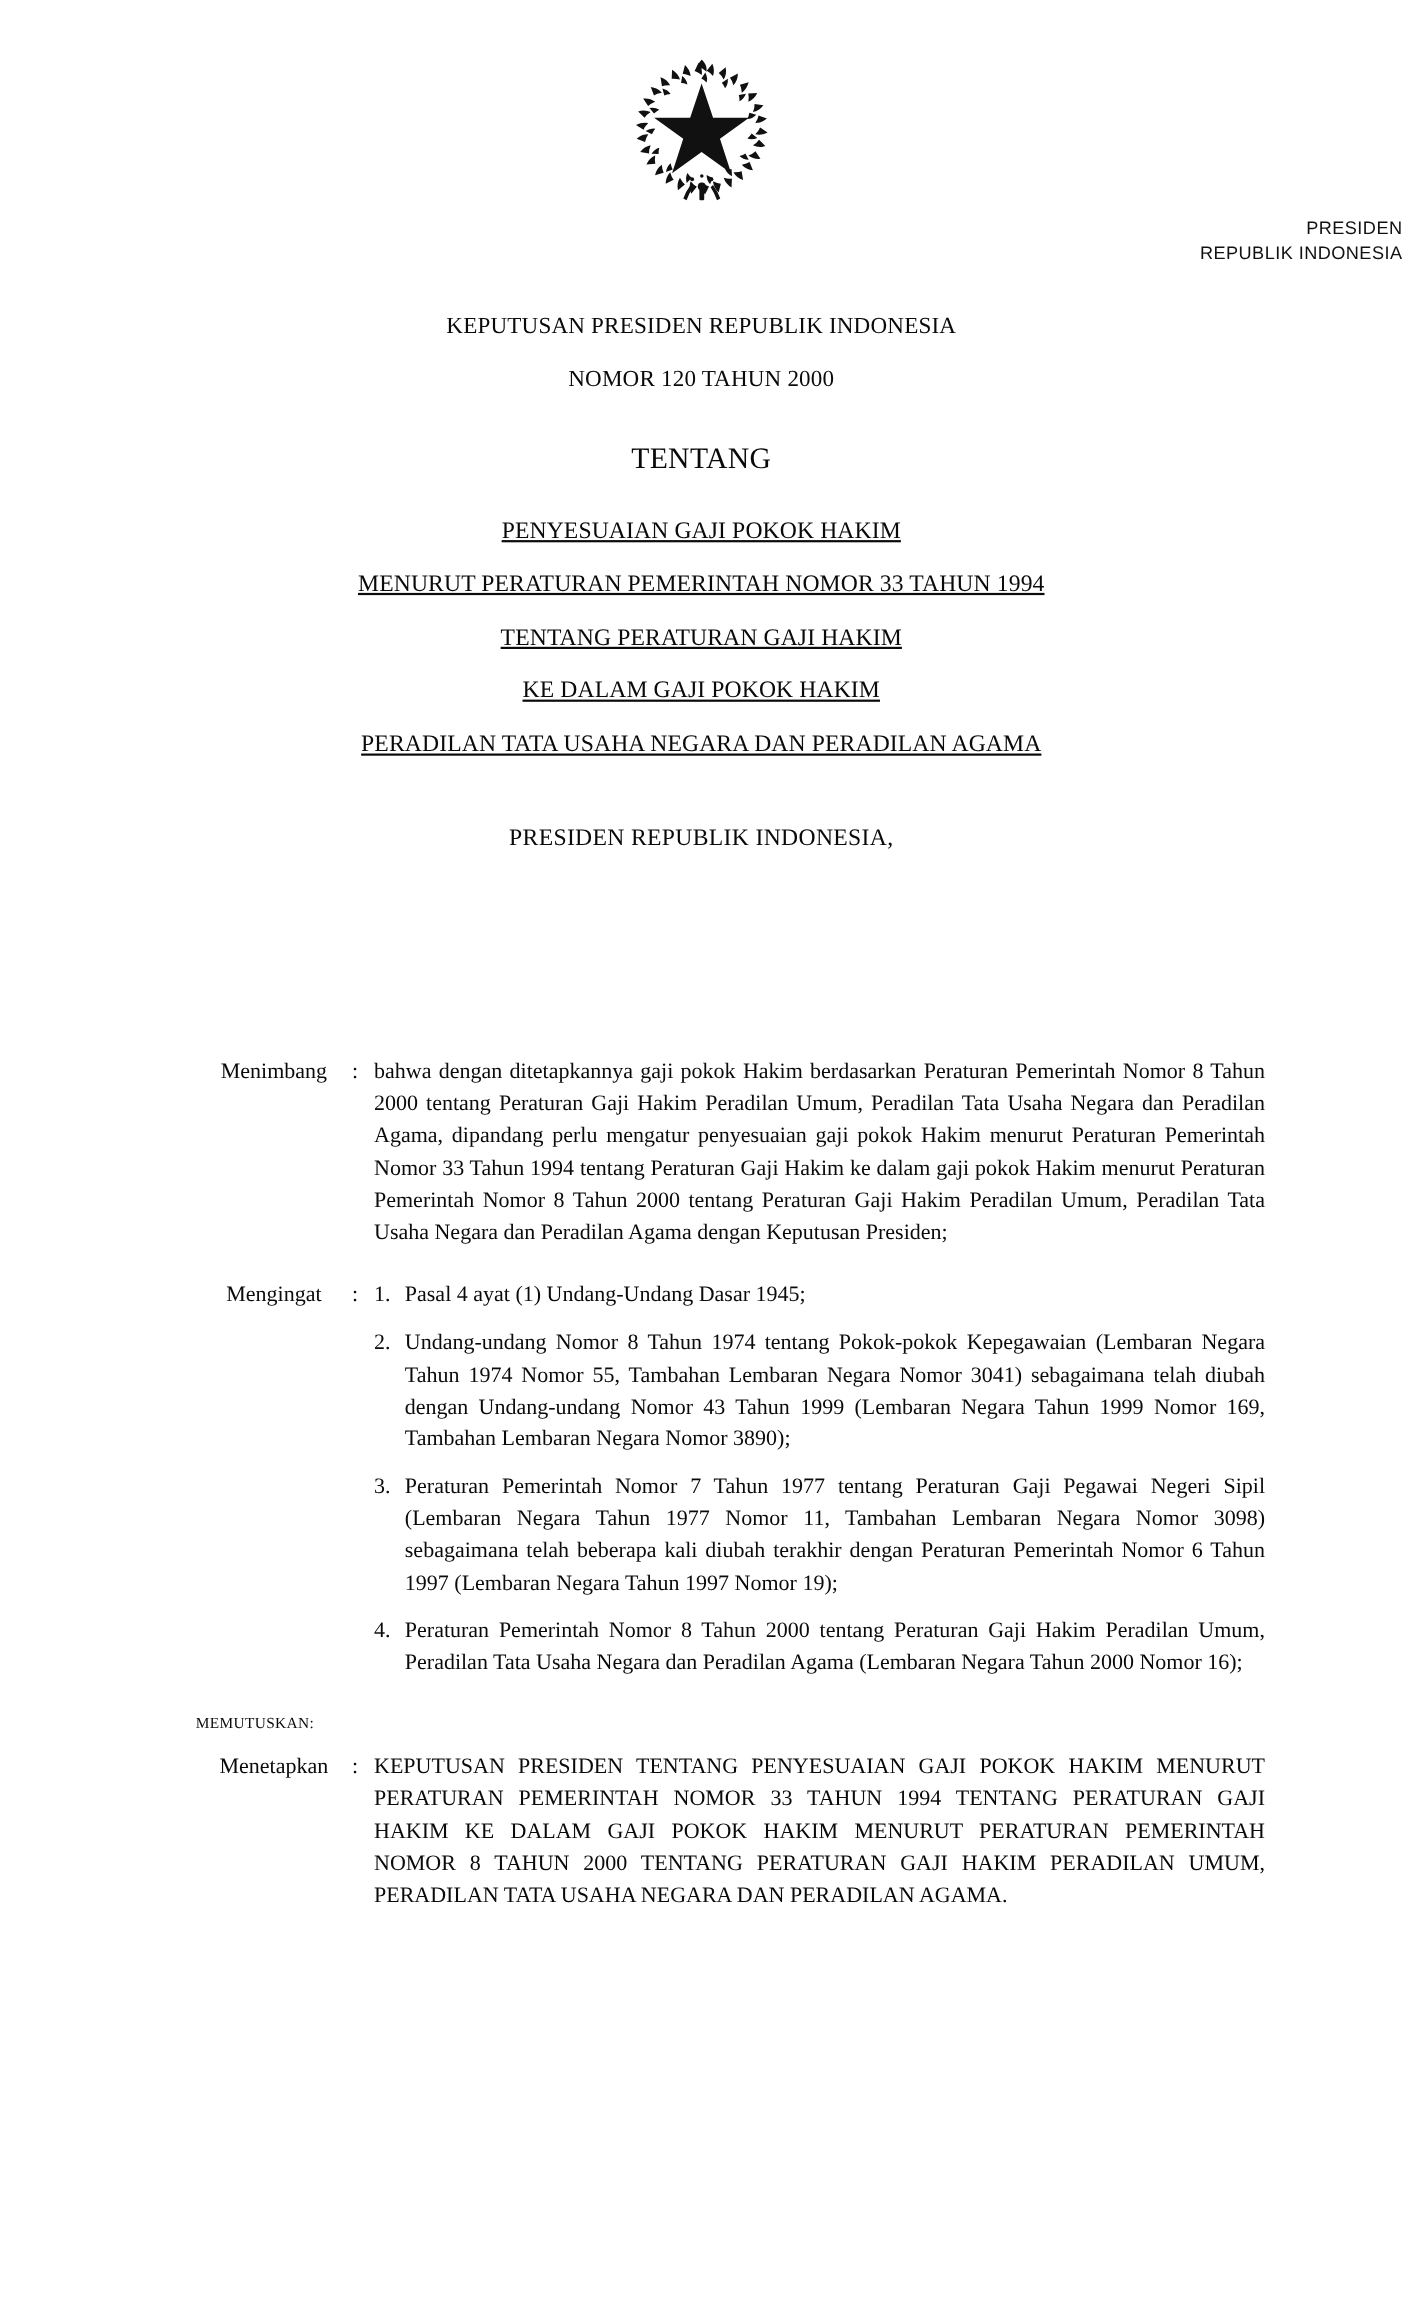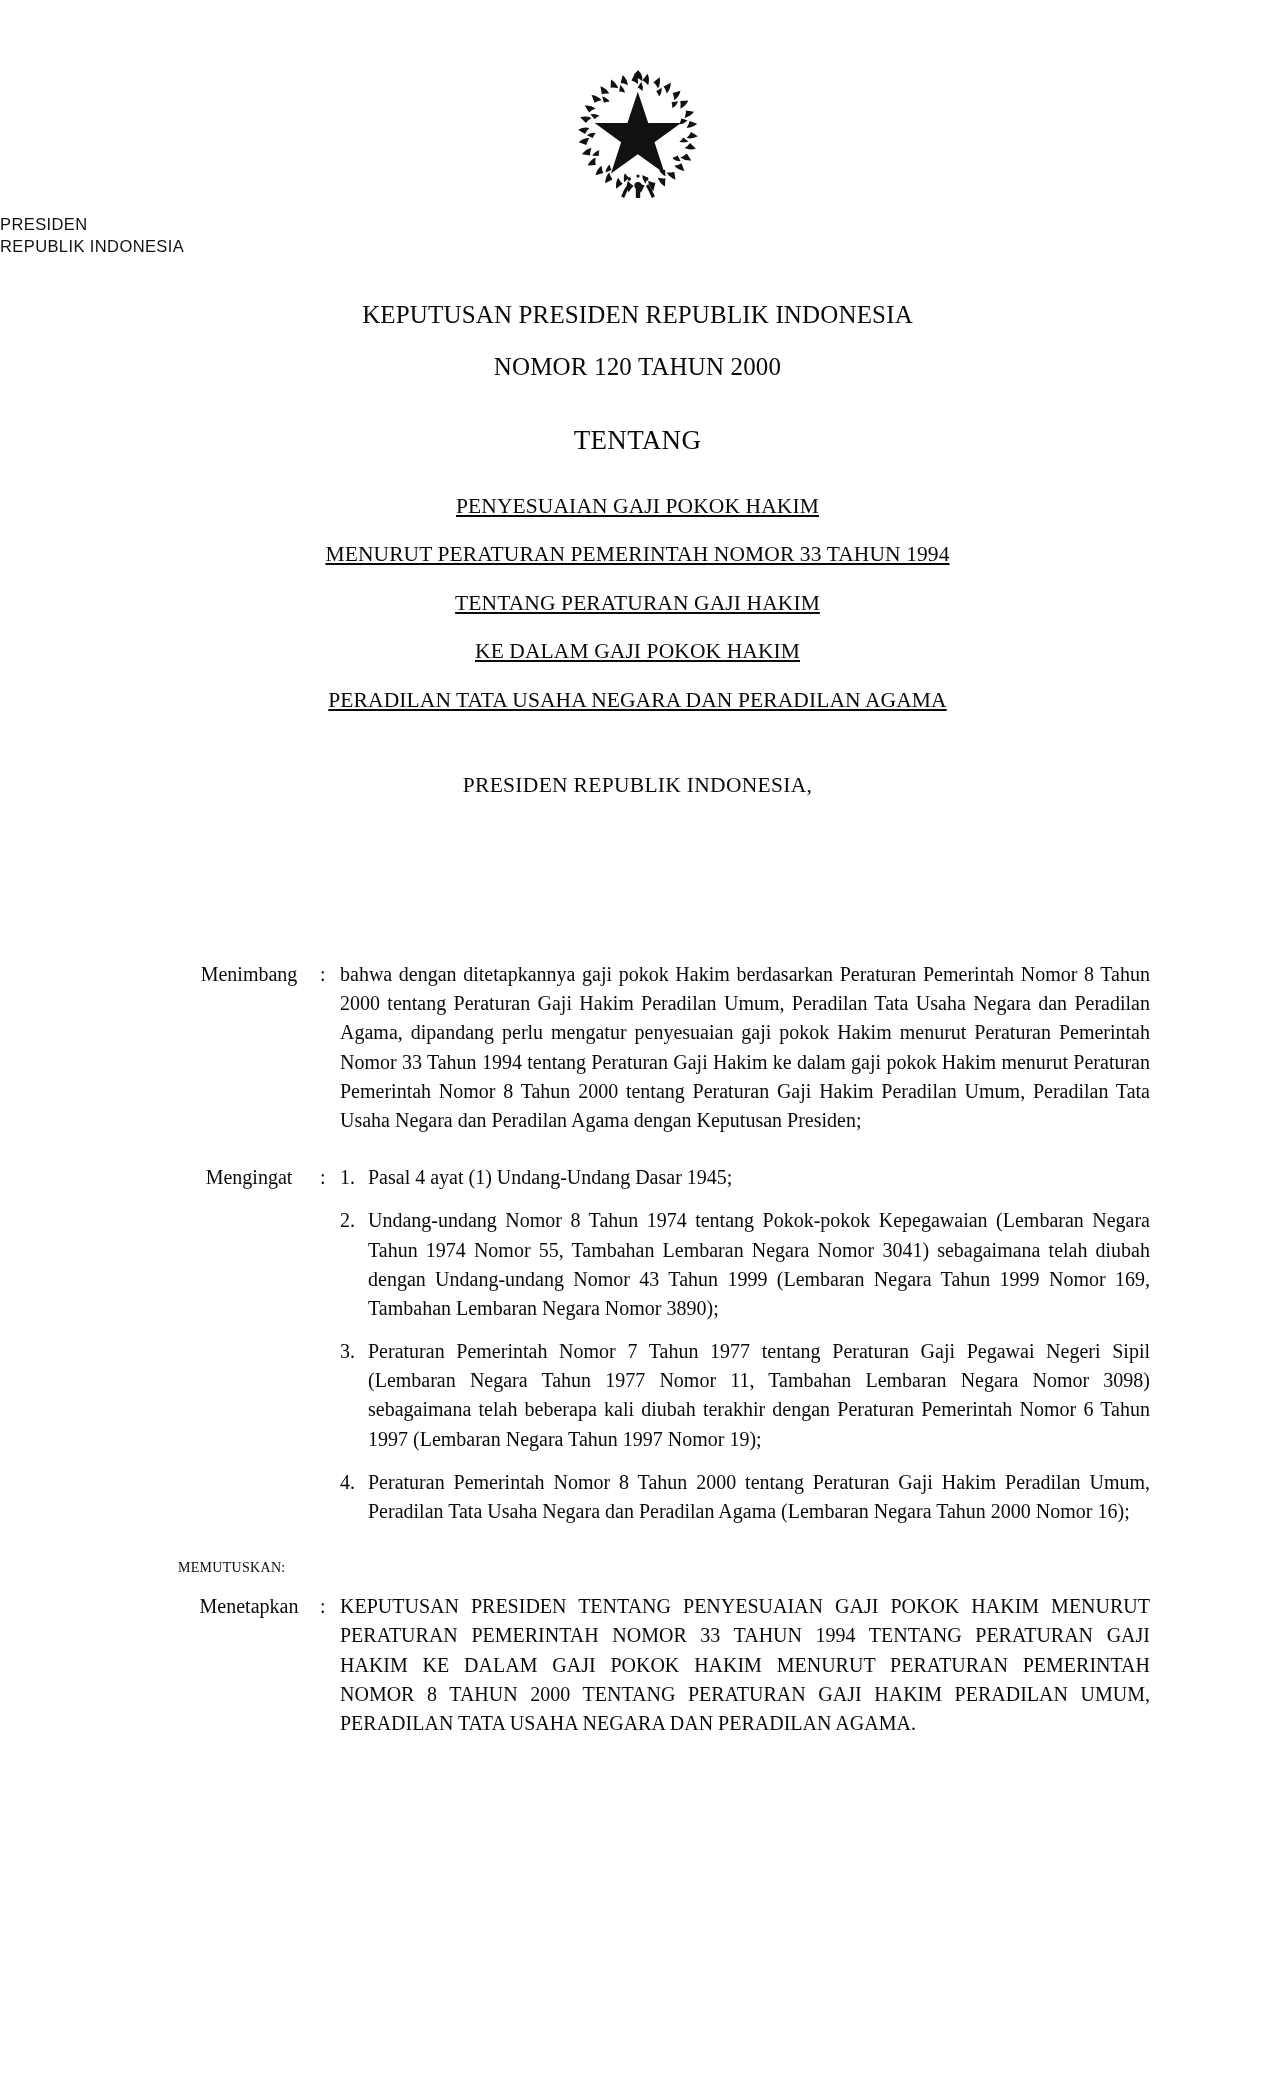--- a/index.html
+++ b/index.html
@@ -19,22 +19,22 @@
   .page {
     width: 1275px;
     height: 2100px;
     position: relative;
     padding: 0;
   }
 
   
   .letterhead {
     width: 100%;
-    text-align: left;
-    padding-top: 60px;
+    text-align: right;
+    padding-top: 44px;
   }
   .emblem {
     width: 146px;
     height: 146px;
     margin: 0 auto;
     display: block;
   }
   .letterhead-text {
     margin-top: 8px;
     font-family: "Liberation Sans", "DejaVu Sans", sans-serif;
@@ -44,21 +44,21 @@
     color: #111;
   }
 
   
   .title-block {
     width: 100%;
     text-align: center;
     margin-top: 44px;
   }
   .title-line {
-    font-size: 25px;
+    font-size: 21px;
     line-height: 1.0;
     letter-spacing: 0.15px;
     white-space: nowrap;
   }
   .title-line.l1 { margin-bottom: 27px; }
   .title-line.l2 { margin-bottom: 0; }
 
   .tentang-word {
     font-size: 27px;
     margin-top: 46px;

